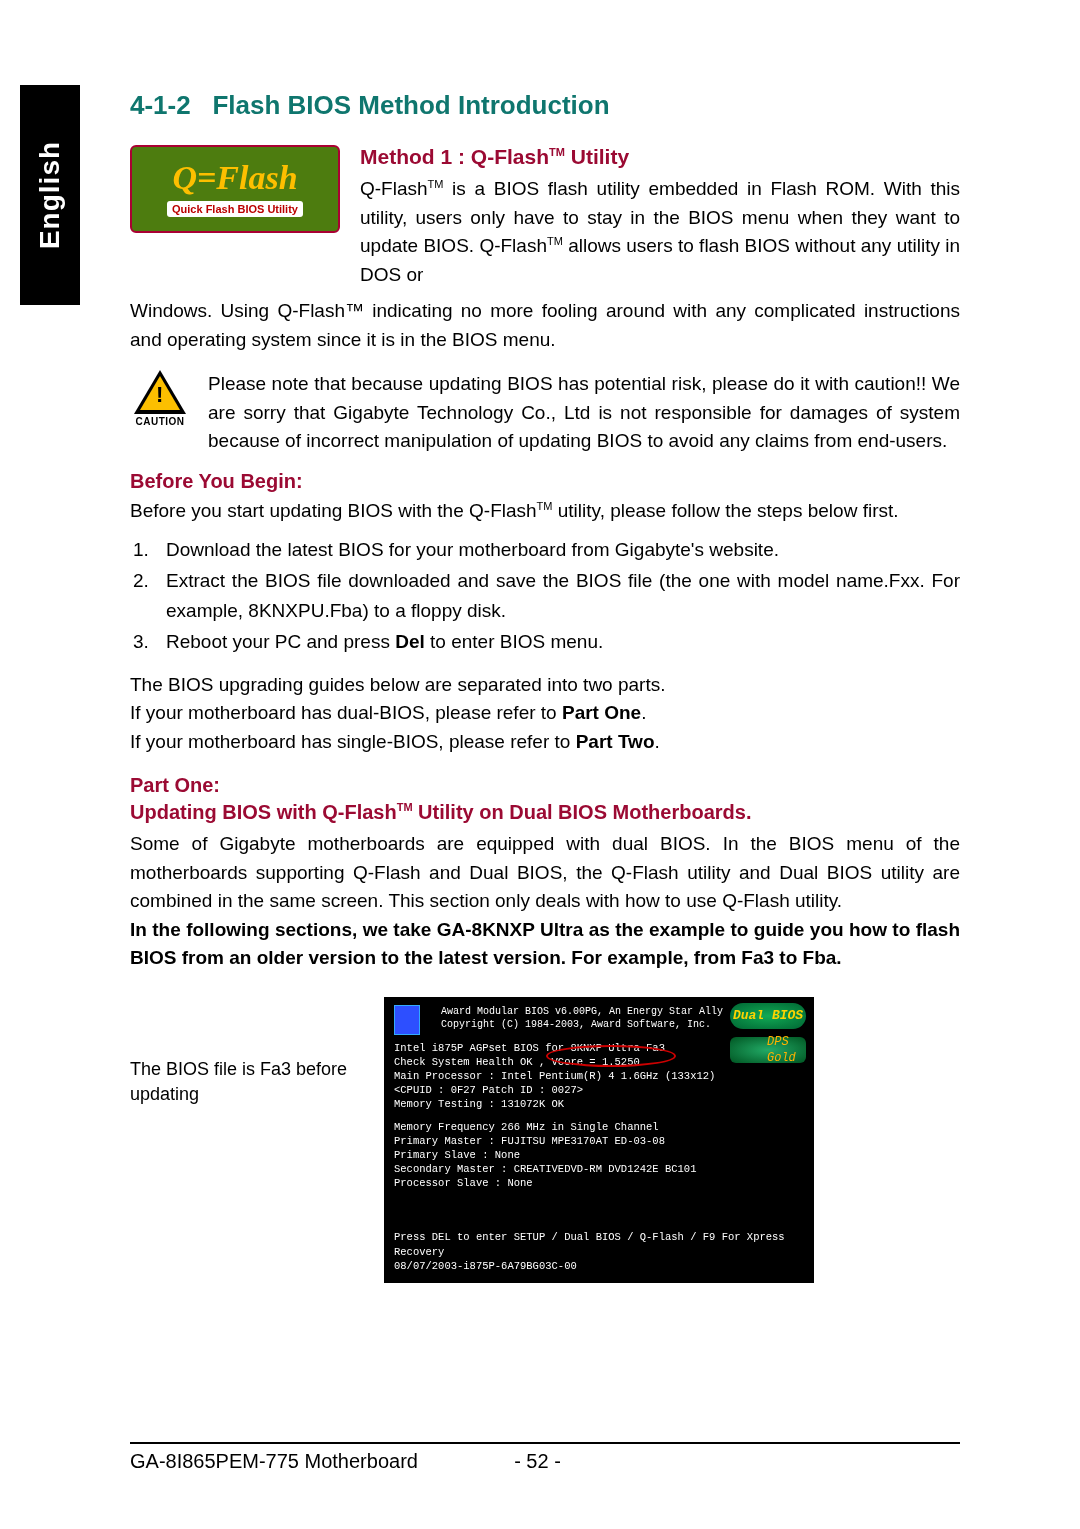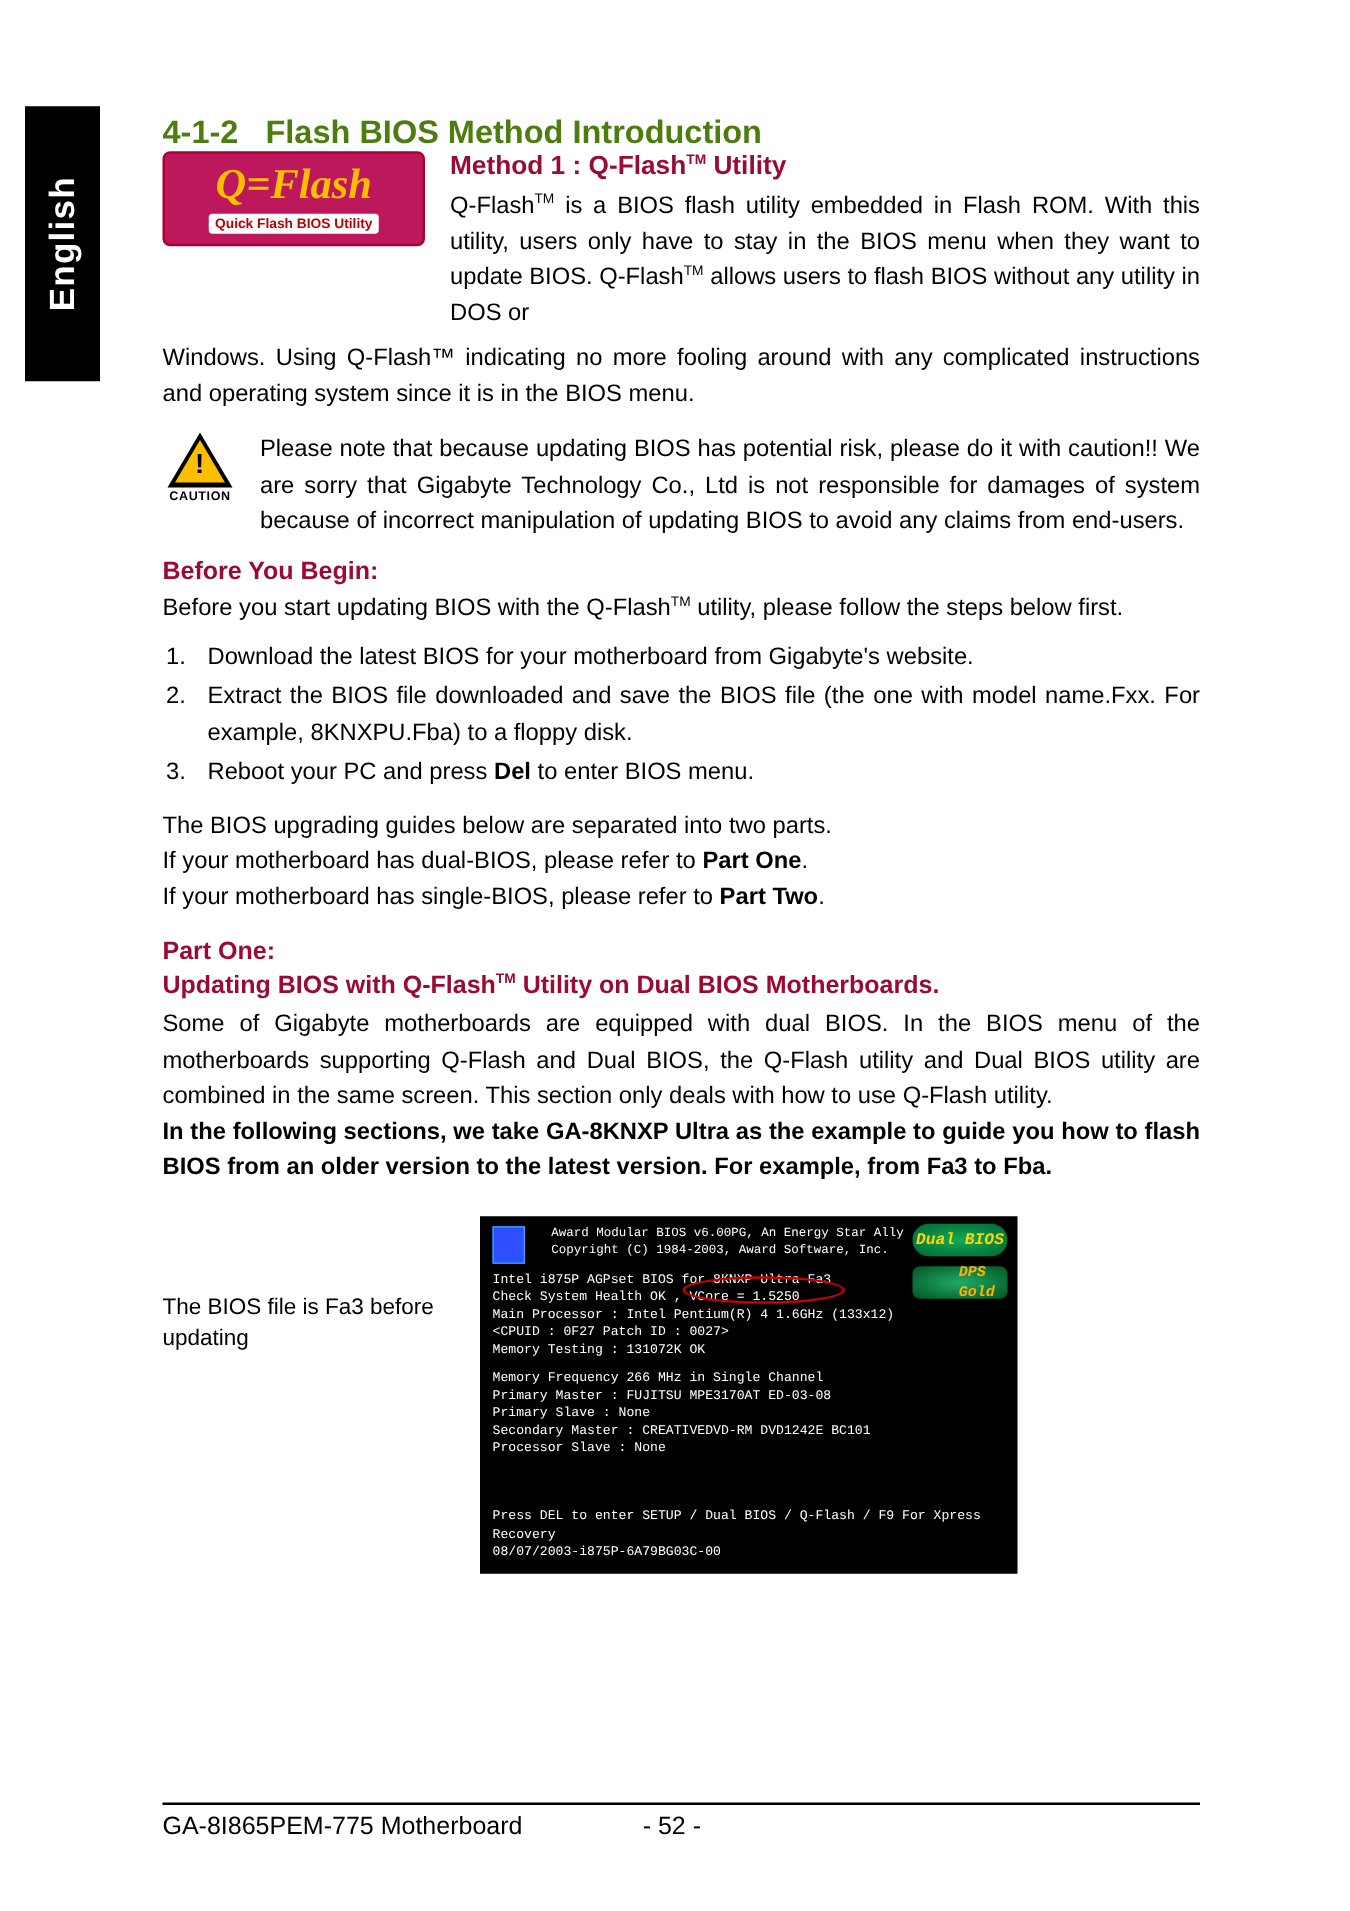--- a/index.html
+++ b/index.html
@@ -1,23 +1,23 @@
 <!DOCTYPE html>
 <html><head>
 <meta charset="utf-8">
 <style>
   * { box-sizing: border-box; margin: 0; padding: 0; }
   html, body { width: 1080px; height: 1529px; background: #fff; font-family: Arial, Helvetica, sans-serif; color: #000; }
   .page { position: relative; width: 1080px; height: 1529px; padding: 90px 120px 60px 30px; }
   .side-tab { position: absolute; left: 20px; top: 85px; width: 60px; height: 220px; background: #000; color: #fff; font-size: 28px; font-weight: bold; display: flex; align-items: center; justify-content: center; }
   .side-tab span { transform: rotate(-90deg); white-space: nowrap; letter-spacing: 1px; }
   .content { margin-left: 100px; }
-  .section-title { color: #4d7c0f; font-size: 26px; font-weight: bold; margin-bottom: 0; }
+  .section-title { color: #0f766e; font-size: 26px; font-weight: bold; margin-bottom: 24px; }
   .method-row { display: flex; gap: 20px; margin-bottom: 8px; }
-  .qflash-logo { width: 210px; height: 76px; background: #be185d; border-radius: 6px; position: relative; color: #fdbf00; font-weight: bold; display: flex; flex-direction: column; align-items: center; justify-content: center; font-size: 28px; border: 2px solid #a03; }
+  .qflash-logo { width: 210px; height: 88px; background: #4d7c0f; border-radius: 6px; position: relative; color: #fdbf00; font-weight: bold; display: flex; flex-direction: column; align-items: center; justify-content: center; font-size: 28px; border: 2px solid #a03; }
   .qflash-logo .big { font-family: Georgia, serif; font-style: italic; font-size: 34px; line-height: 1; }
   .qflash-logo .bar { background: #fff; color: #b00; font-size: 11px; font-style: normal; padding: 2px 5px; border-radius: 3px; margin-top: 6px; font-weight: bold; }
   .method-title { color: #9b0a33; font-size: 21px; font-weight: bold; margin-bottom: 6px; }
   .body-text { font-size: 19px; line-height: 1.5; text-align: justify; }
   .para { margin-bottom: 10px; }
   .caution-row { display: flex; gap: 18px; margin: 16px 0 14px 0; align-items: flex-start; }
   .caution-icon { width: 60px; display: flex; flex-direction: column; align-items: center; }
   .triangle { width: 0; height: 0; border-left: 26px solid transparent; border-right: 26px solid transparent; border-bottom: 44px solid #000; position: relative; }
   .triangle-inner { position: absolute; top: 6px; left: -20px; width: 0; height: 0; border-left: 20px solid transparent; border-right: 20px solid transparent; border-bottom: 34px solid #fcbf00; }
   .exclaim { position: absolute; top: 12px; left: -4px; width: 8px; font-size: 22px; font-weight: bold; color: #000; }
@@ -27,21 +27,21 @@
   ol.steps li { padding-left: 12px; margin-bottom: 2px; text-align: justify; }
   .bold { font-weight: bold; }
   .sup { font-size: 11px; vertical-align: super; }
   .bios-figure { display: flex; gap: 34px; margin-top: 24px; align-items: flex-start; }
   .bios-caption { width: 220px; padding-top: 60px; font-size: 18px; line-height: 1.4; }
   .bios-screen { width: 430px; background: #000; color: #fff; font-family: "Courier New", monospace; font-size: 10.5px; padding: 8px 10px 10px 10px; position: relative; line-height: 1.35; }
   .bios-header { display: flex; align-items: flex-start; gap: 21px; margin-bottom: 6px; }
   .epa-badge { width: 26px; height: 30px; background: #2d4fff; border: 1px solid #3af; }
   .bios-header-text { font-size: 10px; line-height: 1.3; }
   .dual-badge { position: absolute; right: 8px; top: 6px; width: 76px; height: 26px; background: radial-gradient(#1a5, #063); border-radius: 13px; color: #ffd400; font-style: italic; font-weight: bold; font-size: 13px; display: flex; align-items: center; justify-content: center; }
-  .dps-badge { position: absolute; right: 8px; top: 40px; width: 76px; height: 26px; background: radial-gradient(#2a6, #052); border-radius: 6px; color: #ffb200; font-style: italic; font-weight: bold; font-size: 12px; display: flex; align-items: center; justify-content: center; padding-left: 37px; }
+  .dps-badge { position: absolute; right: 8px; top: 40px; width: 76px; height: 26px; background: radial-gradient(#2a6, #052); border-radius: 6px; color: #ffb200; font-style: italic; font-weight: normal; font-size: 12px; display: flex; align-items: center; justify-content: center; padding-left: 37px; }
   .ellipse { position: absolute; border: 2px solid #c00; border-radius: 50%; width: 130px; height: 22px; left: 162px; top: 48px; pointer-events: none; }
   .bios-block { margin-top: 4px; }
   .bios-gap { height: 40px; }
   .footer { position: absolute; bottom: 56px; left: 130px; right: 120px; border-top: 2px solid #000; padding-top: 6px; display: flex; font-size: 20px; }
   .footer .model { flex: 1; }
   .footer .pagenum { position: absolute; left: 0; right: 15px; text-align: center; }
 </style>
 </head>
 <body>
 

